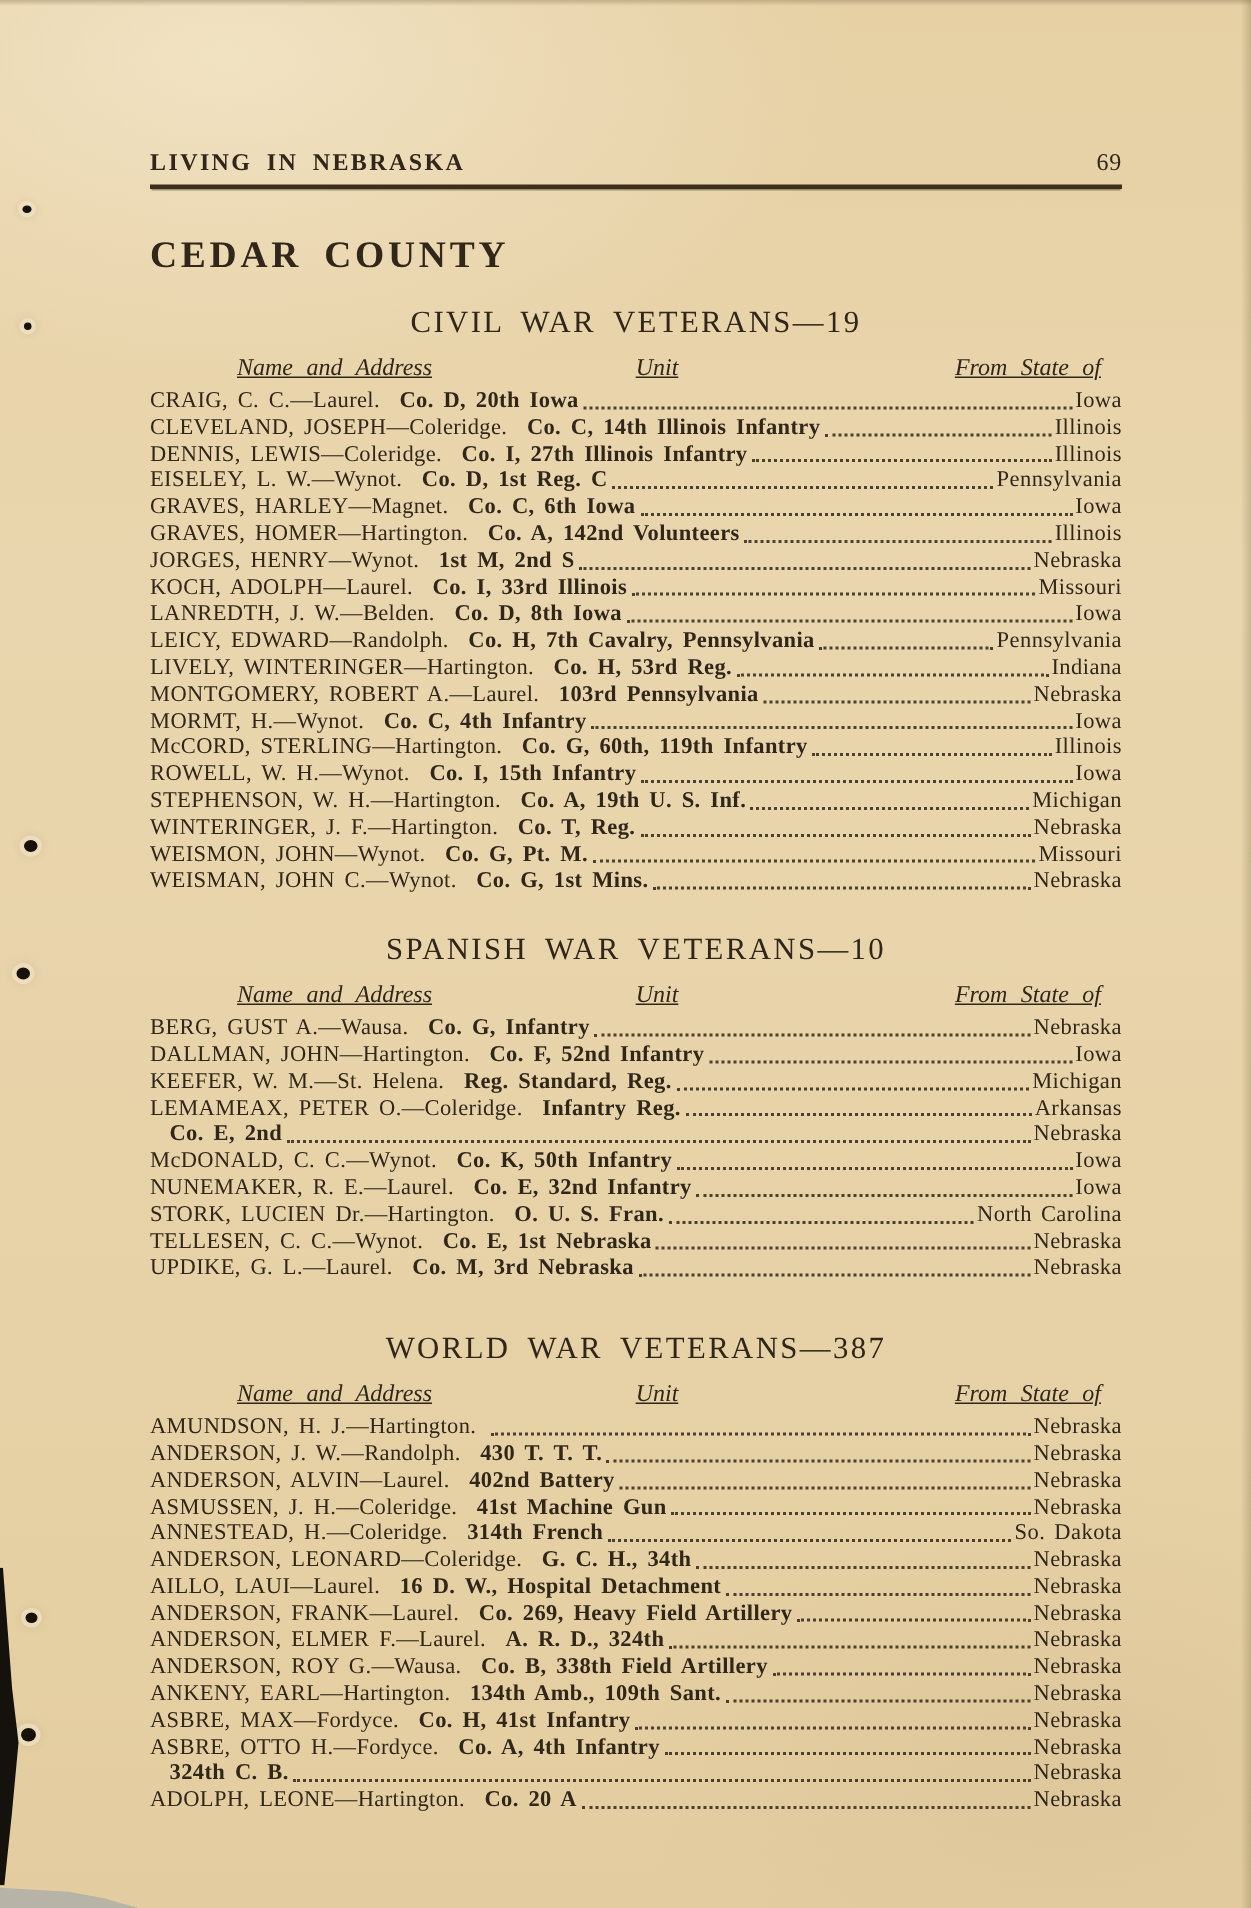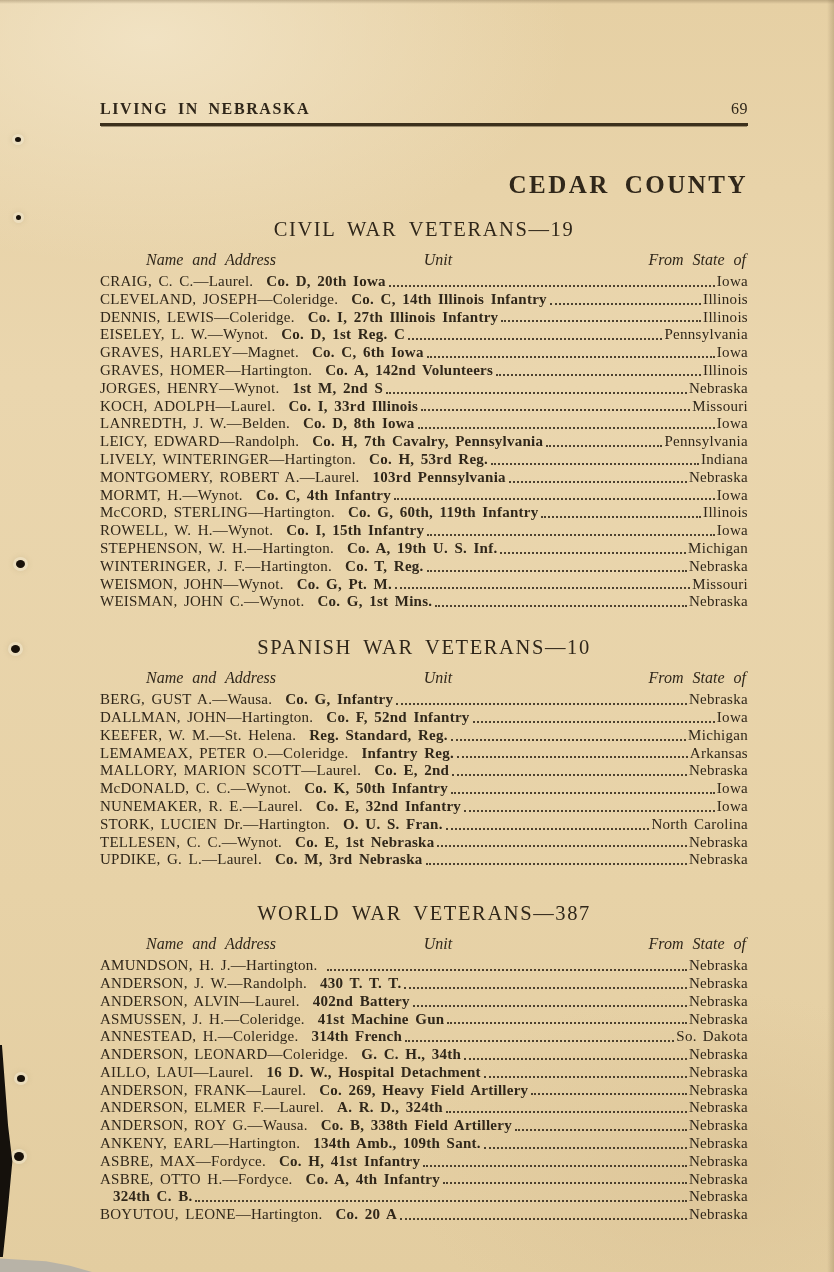--- a/index.html
+++ b/index.html
@@ -29,31 +29,31 @@
   .corner-strip{position:absolute;left:0;bottom:0;width:92px;height:15px;background:#b8b3a7;
     clip-path:polygon(0 10%,50% 28%,76% 58%,100% 100%,0 100%);}
 
   
   .running-head{display:flex;justify-content:space-between;align-items:flex-end;
     border-bottom:3px solid #3c301c;padding-bottom:5px;
     box-shadow:0 2px 0 -1px rgba(60,48,28,.45);}
   .running-head .title{font-weight:bold;font-size:16px;letter-spacing:1.6px;word-spacing:4px;}
   .running-head .pageno{font-size:16px;letter-spacing:.5px;}
 
-  h1.county{margin:45px 0 0;text-align:right;font-size:25px;font-weight:bold;
+  h1.county{margin:31px 0 0;text-align:left;font-size:25px;font-weight:bold;
     letter-spacing:2.5px;word-spacing:6px;}
 
   .section{margin-top:25px;}
   .section.first{margin-top:19px;}
   .section.ww{margin-top:33px;}
   .section-title{margin:0;text-align:center;font-size:20.5px;font-weight:normal;
     letter-spacing:1.6px;word-spacing:5px;}
 
   .col-headers{display:grid;grid-template-columns:1fr auto 1fr;
-    font-style:italic;font-size:16px;margin:10px 0 4px;word-spacing:5px;}
+    font-style:italic;font-size:16px;margin:10px 12px 4px;word-spacing:5px;text-decoration:underline;}
   .col-headers .c-name{padding-left:46px;}
   .col-headers .c-unit{transform:translateX(14px);}
   .col-headers .c-state{text-align:right;padding-right:2px;}
 
   .rows{font-size:15px;line-height:17.8px;}
   .row{display:flex;align-items:baseline;white-space:nowrap;justify-content:space-between;}
   .vname{letter-spacing:.25px;word-spacing:2.5px;}
   .vunit{margin-left:13px;letter-spacing:.25px;word-spacing:2.5px;font-weight:bold;}
   .leader{flex:1 1 auto;min-width:10px;position:relative;align-self:stretch;}
   .leader::after{content:"";position:absolute;left:3px;right:2px;bottom:4px;
@@ -255,21 +255,20 @@
   </div>
 
   <div class="row">
     <span class="vname">LEMAMEAX, PETER O.—Coleridge.</span>
     <span class="vunit">Infantry Reg.</span>
     <span class="leader"></span>
     <span class="vstate">Arkansas</span>
   </div>
 
   <div class="row">
-    <span class="vname">MALLORY, MARION SCOTT—Laurel.</span>
     <span class="vunit">Co. E, 2nd</span>
     <span class="leader"></span>
     <span class="vstate">Nebraska</span>
   </div>
 
   <div class="row">
     <span class="vname">McDONALD, C. C.—Wynot.</span>
     <span class="vunit">Co. K, 50th Infantry</span>
     <span class="leader"></span>
     <span class="vstate">Iowa</span>
@@ -404,21 +403,21 @@
     <span class="vstate">Nebraska</span>
   </div>
 
   <div class="row">
     <span class="vunit">324th C. B.</span>
     <span class="leader"></span>
     <span class="vstate">Nebraska</span>
   </div>
 
   <div class="row">
-    <span class="vname">BOYUTOU, LEONE—Hartington.</span>
+    <span class="vname">ADOLPH, LEONE—Hartington.</span>
     <span class="vunit">Co. 20 A</span>
     <span class="leader"></span>
     <span class="vstate">Nebraska</span>
   </div>
 </div>
   </section>
 </div>
 </div>
 
 </body></html>

